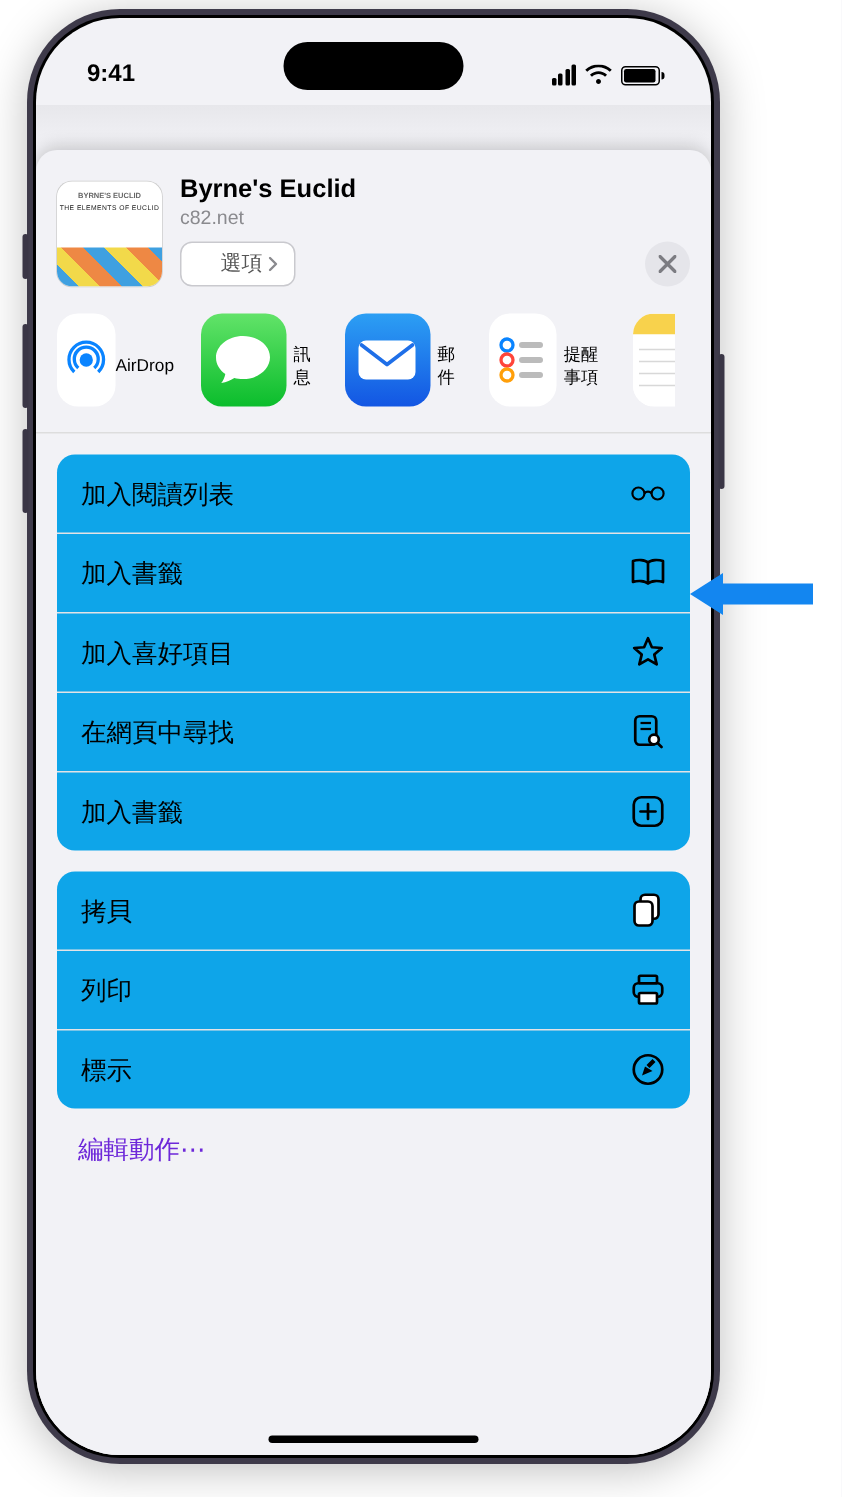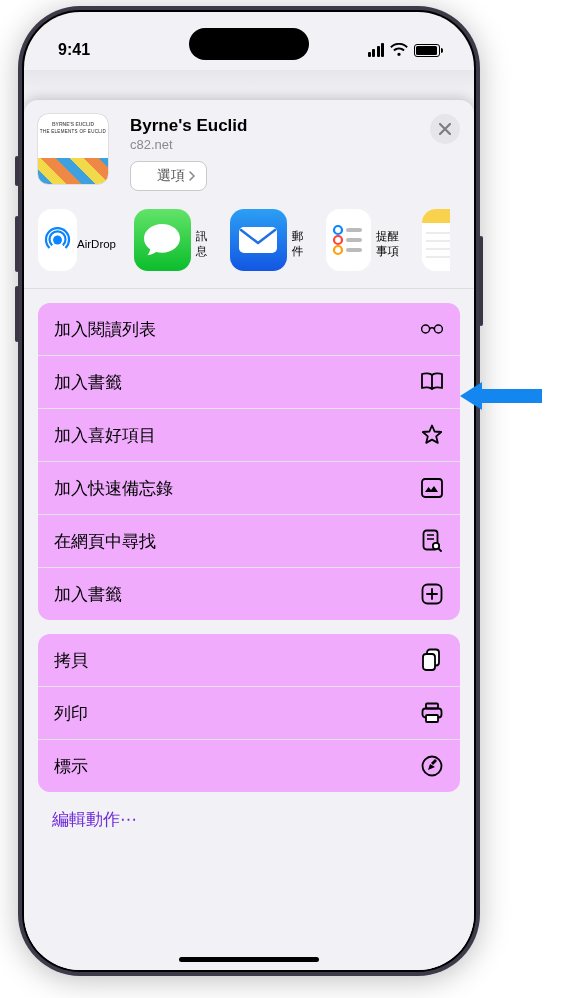--- a/index.html
+++ b/index.html
@@ -76,23 +76,23 @@
     position: absolute;
     top: 88px; left: 0; right: 0; bottom: 0;
     background: #f2f2f6;
     border-radius: 14px 14px 0 0;
     box-shadow: 0 -2px 12px rgba(0,0,0,.2);
     overflow-y: auto;
   }
   
   .sheet-header {
     display: flex;
-    align-items: flex-start;
+    align-items: flex-end;
     padding: 14px 14px 12px 14px;
-    gap: 22px;
+    gap: 12px;
   }
   .thumb {
     width: 70px; height: 70px;
     border-radius: 10px;
     background: #fff;
     display: flex; flex-direction: column; align-items: center; justify-content: flex-start;
     overflow: hidden;
     box-shadow: 0 0 0 .5px #ccc;
     font-size: 5px;
     text-align: center;
@@ -150,21 +150,21 @@
   }
   .app-label { font-size: 11.5px; color: #000; text-align: center; }
   .airdrop-icon { background: #fff; }
   .messages-icon { background: linear-gradient(#62e369, #0bbd2c); }
   .mail-icon { background: linear-gradient(#2c9ff4, #1356e3); }
   .reminders-icon { background: #fff; }
   .notes-icon { background: #fff; width: 40px; border-radius: 10px; }
   
   .list-group {
     margin: 14px 14px 0 14px;
-    background: #f0abfc;
+    background: #0ea5e9;
     border-radius: 12px;
     overflow: hidden;
   }
   .action-row {
     display: flex;
     align-items: center;
     justify-content: space-between;
     padding: 14px 16px;
     font-size: 17px;
     border-top: .5px solid #e3e3e6;
@@ -348,29 +348,20 @@
           </div>
           <div class="action-row">
             <span>加入喜好項目</span>
             <span class="action-icon">
               <svg width="22" height="22" viewBox="0 0 22 22">
                   <path d="M11 1.5l2.6 6 6.6.5-5 4.4 1.6 6.5L11 15.6 5.2 18.9l1.6-6.5-5-4.4 6.6-.5z" fill="none" stroke="#000" stroke-width="1.8" stroke-linejoin="round"></path>
                 </svg>
             </span>
           </div>
           <div class="action-row">
-            <span>加入快速備忘錄</span>
-            <span class="action-icon">
-              <svg width="22" height="20" viewBox="0 0 22 20">
-                  <rect x="1" y="1" width="20" height="18" rx="3" fill="none" stroke="#000" stroke-width="1.8"></rect>
-                  <path d="M4 14l3.5-5 2.5 3 3-4 4 6z" fill="#000"></path>
-                </svg>
-            </span>
-          </div>
-          <div class="action-row">
             <span>在網頁中尋找</span>
             <span class="action-icon">
               <svg width="20" height="24" viewBox="0 0 20 24">
                   <rect x="1.5" y="1.5" width="14" height="19" rx="3" fill="none" stroke="#000" stroke-width="1.8"></rect>
                   <line x1="5" y1="6" x2="12" y2="6" stroke="#000" stroke-width="1.5"></line>
                   <line x1="5" y1="10" x2="12" y2="10" stroke="#000" stroke-width="1.5"></line>
                   <circle cx="14" cy="17" r="3.2" fill="#fff" stroke="#000" stroke-width="1.8"></circle>
                   <line x1="16.5" y1="19.5" x2="19" y2="22" stroke="#000" stroke-width="1.8" stroke-linecap="round"></line>
                 </svg>
             </span>

